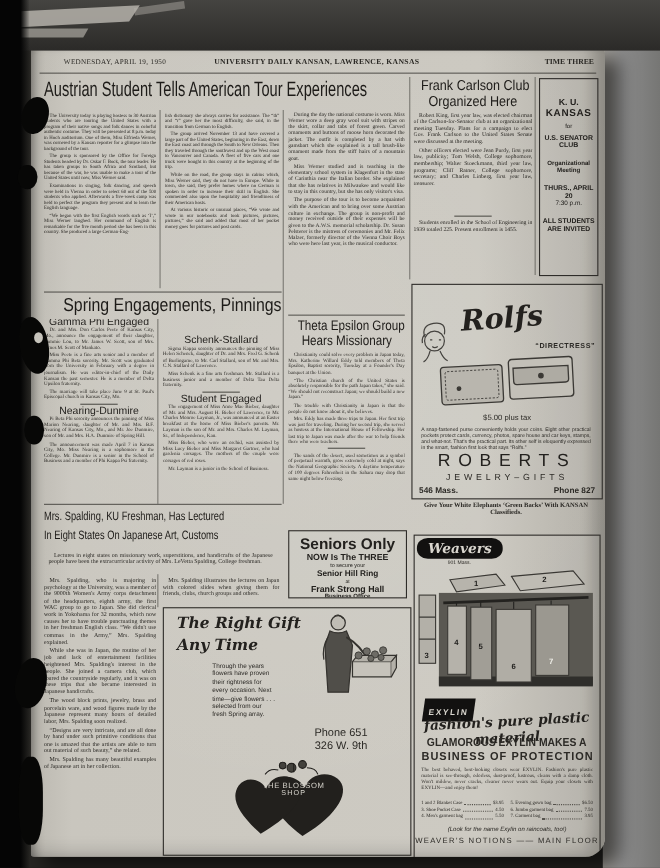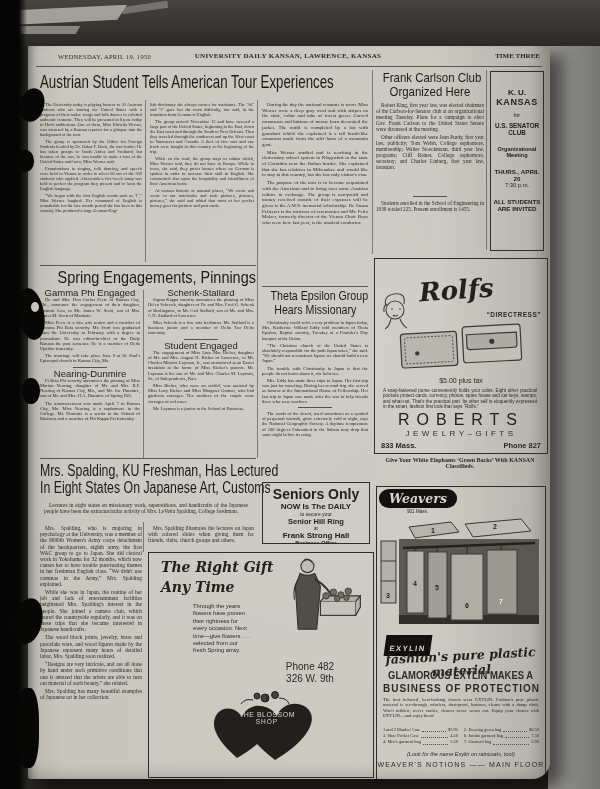--- a/index.html
+++ b/index.html
@@ -137,21 +137,21 @@
       <div class="subhead" style="margin-top:0;">Gamma Phi Engaged</div>
       <p>Dr. and Mrs. Don Carlos Peete of Kansas City, Mo., announce the engagement of their daughter, Sammie Lou, to Mr. James W. Scott, son of Mrs. James M. Scott of Mankato.</p>
       <p>Miss Peete is a fine arts senior and a member of Gamma Phi Beta sorority. Mr. Scott was graduated from the University in February with a degree in journalism. He was editor-in-chief of the Daily Kansan the past semester. He is a member of Delta Upsilon fraternity.</p>
       <p>The marriage will take place June 9 at St. Paul's Episcopal church in Kansas City, Mo.</p>
       <div class="srule" style="position:relative;margin:3px auto;"></div>
       <div class="subhead">Nearing-Dunmire</div>
       <p>Pi Beta Phi sorority announces the pinning of Miss Marion Nearing, daughter of Mr. and Mrs. B.F. Nearing of Kansas City, Mo., and Mr. Joe Dunmire, son of Mr. and Mrs. H.A. Dunmire of Spring Hill.</p>
       <p>The announcement was made April 7 in Kansas City, Mo. Miss Nearing is a sophomore in the College. Mr. Dunmire is a senior in the School of Business and a member of Phi Kappa Psi fraternity.</p>
     </div>
     <div class="col fz4" style="left:120px;top:246px;width:106px;height:168px;">
-      <div class="subhead" style="margin-top:0;">Schenk-Stallard</div>
+      <div class="subhead" style="margin-top:17px;">Schenk-Stallard</div>
       <p>Sigma Kappa sorority announces the pinning of Miss Helen Schenck, daughter of Dr. and Mrs. Fred G. Schenk of Burlingame, to Mr. Carl Stallard, son of Mr. and Mrs. C.N. Stallard of Lawrence.</p>
       <p>Miss Schenk is a fine arts freshman. Mr. Stallard is a business junior and a member of Delta Tau Delta fraternity.</p>
       <div class="srule" style="position:relative;margin:3px auto;"></div>
       <div class="subhead">Student Engaged</div>
       <p>The engagement of Miss Anne Mae Bieber, daughter of Mr. and Mrs. August H. Bieber of Lawrence, to Mr. Charles Monroe Layman, Jr., was announced at an Easter breakfast at the home of Miss Bieber's parents. Mr. Layman is the son of Mr. and Mrs. Charles M. Layman, Sr., of Independence, Kan.</p>
       <p>Miss Bieber, who wore an orchid, was assisted by Miss Lucy Bieber and Miss Margaret Gartner, who had gardenia corsages. The mothers of the couple wore corsages of red roses.</p>
       <p>Mr. Layman is a junior in the School of Business.</p>
     </div>
 
     <div class="hrule" style="left:234px;top:242px;width:106px;"></div>
@@ -163,30 +163,30 @@
       <p>Christianity could solve every problem in Japan today, Mrs. Katherine Willard Eddy told members of Theta Epsilon, Baptist sorority, Tuesday at a Founder's Day banquet at the Union.</p>
       <p>“The Christian church of the United States is absolutely responsible for the path Japan takes,” she said. “We should not reconstruct Japan; we should build a new Japan.”</p>
       <p>The trouble with Christianity in Japan is that the people do not know about it, she believes.</p>
       <p>Mrs. Eddy has made three trips to Japan. Her first trip was just for traveling. During her second trip, she served as hostess at the International House of Fellowship. Her last trip to Japan was made after the war to help friends there who were teachers.</p>
       <div class="srule" style="position:relative;margin:3px auto;"></div>
       <p>The sands of the desert, used sometimes as a symbol of perpetual warmth, grow extremely cold at night, says the National Geographic Society. A daytime temperature of 100 degrees Fahrenheit in the Sahara may drop that same night below freezing.</p>
     </div>
 
     <div class="adbox seniors" style="left:234px;top:438px;width:106px;height:60px;">
       <div style="font-size:14px;margin-top:3px;">Seniors Only</div>
-      <div style="font-size:8px;">NOW Is The DAILY</div>
+      <div style="font-size:8px;">NOW Is The THREE</div>
       <div style="font-size:5px;font-weight:normal;">to secure your</div>
       <div style="font-size:7.5px;">Senior Hill Ring</div>
       <div style="font-size:4.5px;font-weight:normal;">at</div>
       <div style="font-size:8px;">Frank Strong Hall</div>
       <div style="font-size:5.5px;">Business Office</div>
     </div>
 
     <div class="hrule" style="left:12px;top:414px;width:216px;"></div>
-    <div class="abs hl" style="left:12px;top:418px;width:216px;font-size:16px;line-height:17px;">
+    <div class="abs hl" style="left:12px;top:418px;width:216px;font-size:11px;line-height:17px;">
       <span class="shxl" style="--sx:.77;">Mrs. Spalding, KU Freshman, Has Lectured</span><br>
       <span class="shxl" style="--sx:.77;">In Eight States On Japanese Art, Customs</span>
     </div>
     <div class="col fz5" style="left:16px;top:458px;width:204px;height:20px;">
       <p>Lectures in eight states on missionary work, superstitions, and handicrafts of the Japanese people have been the extracurricular activity of Mrs. LeVetta Spalding, College freshman.</p>
     </div>
     <div class="col fz5" style="left:12px;top:481px;width:102px;height:252px;">
       <p>Mrs. Spalding, who is majoring in psychology at the University, was a member of the 9000th Women's Army corps detachment of the headquarters, eighth army, the first WAC group to go to Japan. She did clerical work in Yokohama for 32 months, which now causes her to have trouble punctuating themes in her freshman English class. “We didn't use commas in the Army,” Mrs. Spalding explained.</p>
       <p>While she was in Japan, the routine of her job and lack of entertainment facilities heightened Mrs. Spalding's interest in the people. She joined a camera club, which toured the countryside regularly, and it was on these trips that she became interested in Japanese handicrafts.</p>
       <p>The wood block prints, jewelry, brass and porcelain ware, and wood figures made by the Japanese represent many hours of detailed labor, Mrs. Spalding soon realized.</p>
@@ -217,21 +217,21 @@
           <rect x="8" y="14" width="48" height="26" rx="2" fill="none" stroke-dasharray="2 1.5" stroke-width=".8"></rect>
           <path d="M70 14 h50 v12 a3 3 0 0 1 -3 3 h-44 a3 3 0 0 1 -3 -3 z" fill="#aeaba3"></path>
           <circle cx="95" cy="22" r="2" fill="#3b3935"></circle>
           <circle cx="20" cy="30" r="1.6" fill="#3b3935"></circle>
         </g>
       </svg>
       <div class="sans ctr" style="position:absolute;left:0;top:118px;width:100%;font-size:7px;">$5.00 plus tax</div>
       <div class="sans" style="position:absolute;left:8px;top:129px;width:154px;font-size:4.6px;line-height:5.4px;text-align:justify;">A snap-fastened purse conveniently holds your coins. Eight other practical pockets protect cards, currency, photos, spare house and car keys, stamps, and what-not. That's the practical part. Its other self is eloquently expressed in the smart, fashion first look that says “Rolfs.”</div>
       <div class="sans ctr" style="position:absolute;left:0;top:152px;width:100%;font-size:16px;letter-spacing:7px;color:#23211e;">ROBERTS</div>
       <div class="sans ctr" style="position:absolute;left:0;top:170px;width:100%;font-size:8px;letter-spacing:3.5px;">JEWELRY–GIFTS</div>
-      <div class="sans" style="position:absolute;left:6px;bottom:3px;font-size:7.5px;font-weight:bold;">833 Mass.</div>
+      <div class="sans" style="position:absolute;left:6px;bottom:3px;font-size:7.5px;font-weight:bold;">546 Mass.</div>
       <div class="sans" style="position:absolute;right:6px;bottom:3px;font-size:7.5px;font-weight:bold;">Phone 827</div>
     </div>
 
     <div class="abs ink ctr" style="left:346px;top:413px;width:172px;font-size:6px;font-weight:bold;">Give Your White Elephants ‘Green Backs’ With KANSAN Classifieds.</div>
 
     <div class="adbox" style="left:348px;top:442px;width:168px;height:303px;">
       <div style="position:absolute;left:2px;top:2px;width:78px;height:19px;background:#121110;border-radius:10px/9px;text-align:center;">
         <span class="script" style="color:#d8d5cd;font-size:12.5px;font-weight:bold;line-height:19px;">Weavers</span>
       </div>
       <div class="sans" style="position:absolute;left:30px;top:22px;font-size:4.6px;">901 Mass.</div>
@@ -325,21 +325,21 @@
         </g>
         <g fill="#6e6c66" stroke="#34322e" stroke-width="0.8">
           <circle cx="64" cy="44" r="3.5"></circle>
             <circle cx="72" cy="40" r="3.5"></circle>
             <circle cx="80" cy="43" r="3.5"></circle>
           <circle cx="88" cy="39" r="3.5"></circle>
             <circle cx="76" cy="47" r="3"></circle>
             <circle cx="86" cy="46" r="3"></circle>
         </g>
       </svg>
-      <div class="sans ctr" style="position:absolute;left:106px;top:108px;width:110px;font-size:10px;">Phone 482</div>
+      <div class="sans ctr" style="position:absolute;left:106px;top:108px;width:110px;font-size:10px;">Phone 651</div>
       <div class="sans ctr" style="position:absolute;left:106px;top:120px;width:110px;font-size:10px;">326 W. 9th</div>
       <svg style="position:absolute;left:58px;top:134px;" width="120" height="80" viewBox="0 0 120 78">
         <g fill="#22201d">
           <path d="M38 72 C12 52 4 36 12 24 C20 14 34 18 40 28 C44 16 60 12 70 20 C82 30 72 52 38 72 Z" transform="translate(30 0)"></path>
           <path d="M30 70 C10 52 2 38 10 26 C17 17 30 20 35 29 C39 18 53 14 62 22 C73 32 64 50 30 70 Z"></path>
         </g>
         <g stroke="#22201d" fill="#44423d">
           <circle cx="58" cy="10" r="4"></circle>
             <circle cx="68" cy="7" r="3.5"></circle>
             <circle cx="50" cy="8" r="3"></circle>

